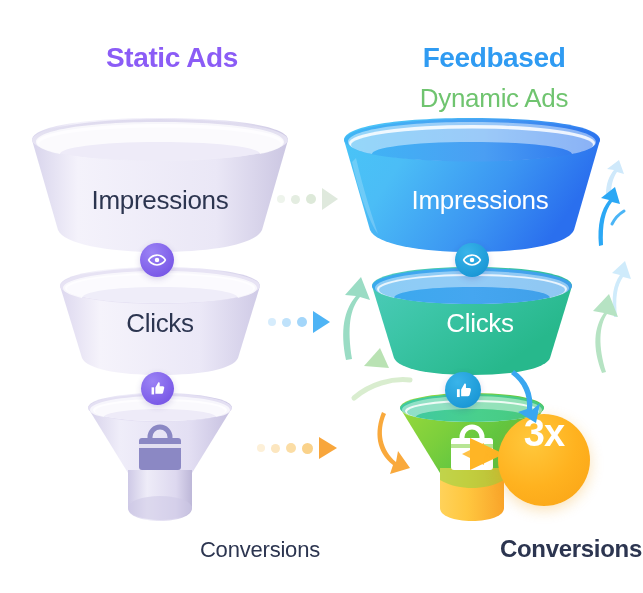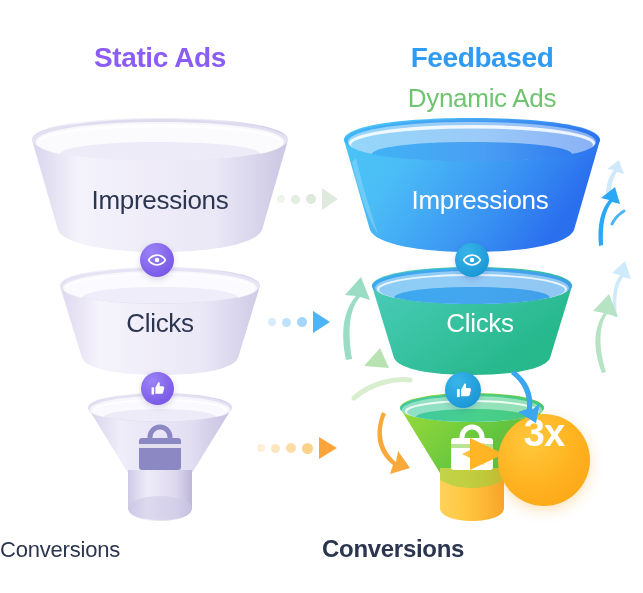--- a/index.html
+++ b/index.html
@@ -18,20 +18,21 @@
     background: #ffffff;
     overflow: hidden;
   }
 
   
   .col-title {
     position: absolute;
     text-align: center;
     line-height: 1.14;
     white-space: nowrap;
+    padding-left: 12px;
   }
   #title-left {
     left: 0; top: 42px; width: 320px;
     font-size: 28px;
     font-weight: bold;
     color: #8b5cf6;
     letter-spacing: -0.4px;
   }
   #title-right {
     left: 322px; top: 42px; width: 320px;
@@ -48,21 +49,21 @@
     font-weight: normal;
     color: #6fc46f;
     letter-spacing: -0.3px;
     display: block;
     margin-top: 10px;
   }
 
   
   .caption {
     position: absolute;
-    text-align: left;
+    text-align: right;
     white-space: nowrap;
     color: #2c3550;
   }
   #caption-left {
     left: 0; top: 537px; width: 320px;
     font-size: 22px;
     font-weight: normal;
     letter-spacing: -0.2px;
   }
   #caption-right {

